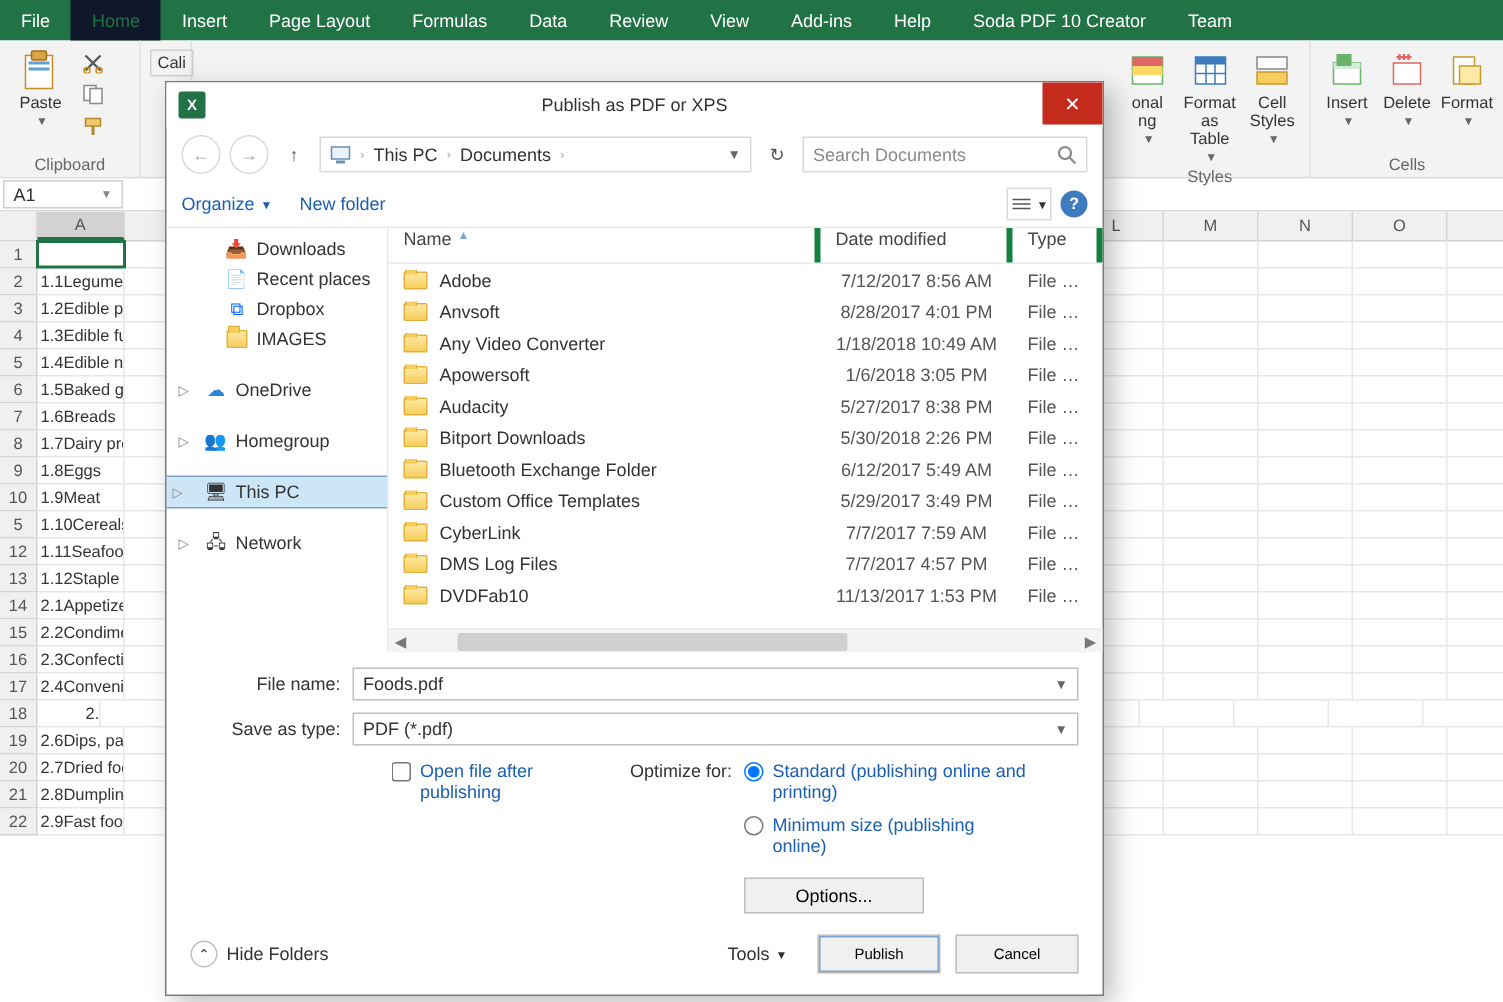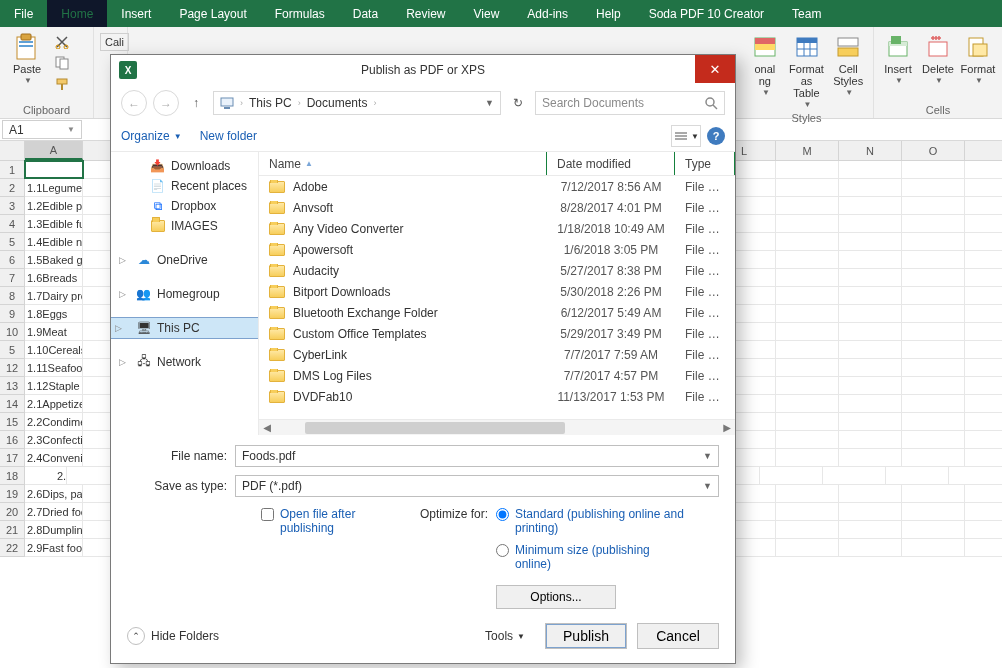--- a/index.html
+++ b/index.html
@@ -68,21 +68,21 @@
 .tree-item { padding: 3px 6px 3px 26px; font-size: 12px; cursor: pointer; display: flex; align-items: center; gap: 6px; white-space: nowrap; position: relative;}
 .tree-item.indent { padding-left: 40px; }
 .tree-item.sel { background: #cde6f7; outline: 1px solid #7da2ce; }
 .tree-item .expander { position: absolute; left: 8px; font-size: 9px; color: #888; }
 .tree-item.sel .expander { left: 4px; }
 .tree-spacer { height: 14px; }
 .tree-ico { width: 14px; height: 14px; display: inline-flex; align-items: center; justify-content: center; }
 
 .filelist { flex: 1; display: flex; flex-direction: column; min-width: 0; }
 .fl-headers { height: 24px; display: flex; align-items: center; border-bottom: 1px solid #eaeaea; font-size: 12px; color: #444; }
-.fl-h { padding: 0 10px; border-right: 1px solid #15803d; height: 100%; display: flex; align-items: center; gap: 4px;}
+.fl-h { padding: 0 10px; border-right: 4px solid #15803d; height: 100%; display: flex; align-items: flex-start; gap: 4px;}
 .fl-h.name { flex: 1; }
 .fl-h.date { width: 128px; }
 .fl-h.type { width: 60px; }
 .sort-ind { font-size: 8px; color: #7aa6d8; }
 .fl-body { flex: 1; overflow: auto; }
 .fl-row { height: 21px; display: flex; align-items: center; font-size: 12px; cursor: pointer; text-align: center; }
 .fl-c { padding: 0 10px; overflow: hidden; white-space: nowrap; text-overflow: ellipsis; }
 .fl-c.name { flex: 1; display: flex; align-items: center; gap: 8px; }
 .fl-c.date { width: 128px; color: #555; }
 .fl-c.type { width: 60px; color: #555; }
@@ -104,21 +104,21 @@
 .check { display: flex; align-items: flex-start; gap: 6px; color: #1a5fb4; cursor: pointer; }
 .check input { margin-top: 1px; }
 .optfor { color: #333; }
 .radio-opt { display: flex; align-items: flex-start; gap: 6px; color: #1a5fb4; cursor: pointer; }
 .radio-opt input { margin-top: 1px; }
 .options-btn { width: 120px; height: 24px; border: 1px solid #bfbfbf; background: #f0f0f0; cursor: pointer; font-size: 12px; margin: 6px 0 0 0; align-self: flex-start;}
 
 .dlg-footer { display: flex; align-items: center; padding: 10px 16px 14px 16px; gap: 10px; }
 .hide-folders { display: flex; align-items: center; gap: 6px; font-size: 12px; cursor: pointer; color: #333;}
 .hide-folders .circ { width: 18px; height: 18px; border: 1px solid #bfbfbf; border-radius: 50%; display: flex; align-items: center; justify-content: center; font-size: 9px;}
-.footer-btn { width: 82px; height: 26px; border: 1px solid #bfbfbf; background: #f0f0f0; cursor: pointer; font-size: 14px; }
+.footer-btn { width: 82px; height: 26px; border: 1px solid #bfbfbf; background: #f0f0f0; cursor: pointer; font-size: 10px; }
 .footer-btn.primary { outline: 1px solid #7da2ce; outline-offset: -2px; }
 .tools { font-size: 12px; cursor: pointer; display: flex; align-items: center; gap: 4px; margin-left: auto; margin-right: 10px;}
 
 svg { display: block; }
 </style>
 </head>
 <body>
 
 <div class="ribbon-tabs" id="ribbon-tabs">
     <div class="ribbon-tab">File</div>

